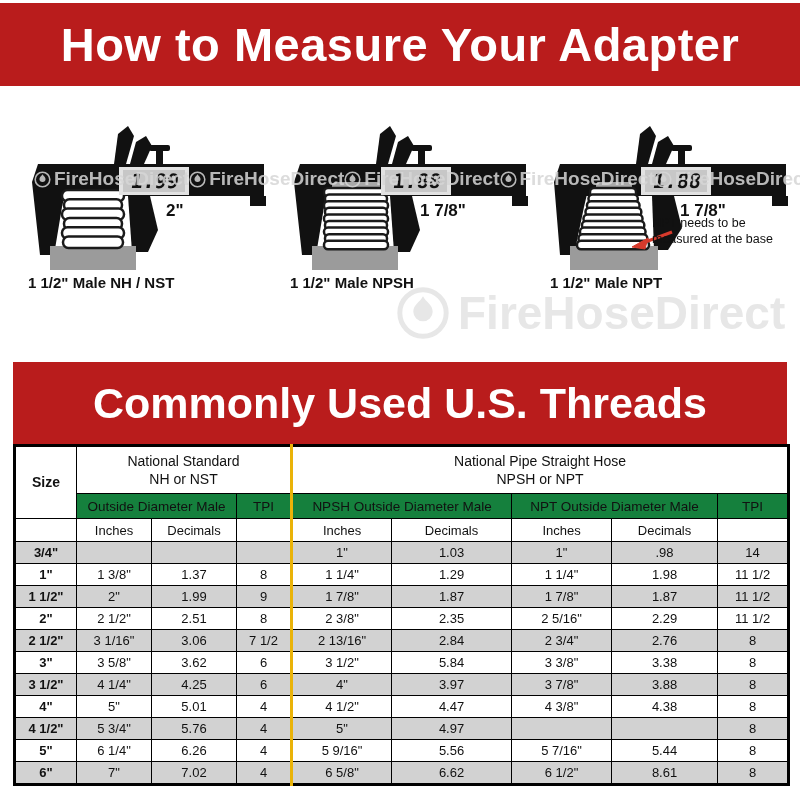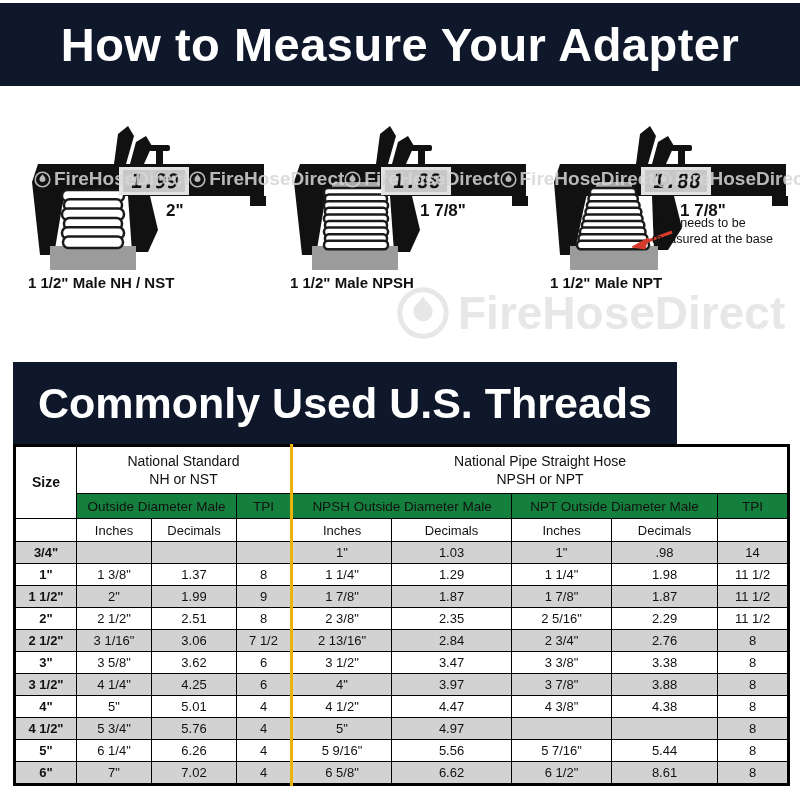--- a/index.html
+++ b/index.html
@@ -1,24 +1,24 @@
 <!DOCTYPE html>
 <html><head>
 <meta charset="utf-8">
 <style>
   html,body{margin:0;padding:0;background:#fff;}
   body{width:800px;height:800px;position:relative;overflow:hidden;
        font-family:"Liberation Sans",sans-serif;color:#111;}
 
   
-  .banner{position:absolute;background:#0f172a;display:flex;align-items:center;justify-content:center;}
+  .banner{position:absolute;background:#b91c1c;display:flex;align-items:center;justify-content:center;}
   .banner span{color:#fff;font-weight:bold;white-space:nowrap;}
   #title-banner{top:3px;left:0;width:800px;height:83px;}
   #title-banner span{font-size:47px;letter-spacing:.5px;}
-  #threads-banner{top:362px;left:13px;width:664px;height:82px;}
+  #threads-banner{top:362px;left:13px;width:774px;height:82px;}
   #threads-banner span{font-size:43px;}
 
   
   #caliper-row{position:absolute;top:112px;left:0;width:800px;height:210px;}
   .caliper{position:absolute;top:0;width:260px;}
   .caliper svg{display:block;}
   #caliper-1{left:18px;} #caliper-2{left:280px;} #caliper-3{left:540px;}
   .cal-black{fill:#111;}
   .thread{fill:#fff;stroke:#1a1a1a;stroke-width:2.5;}
   .base{fill:#9b9b9b;}
@@ -307,21 +307,21 @@
           <td>2 3/4"</td>
           <td>2.76</td>
           <td>8</td>
         </tr>
         <tr>
           <td class="size-col">3"</td>
           <td>3 5/8"</td>
           <td>3.62</td>
           <td>6</td>
           <td class="sec">3 1/2"</td>
-          <td>3.47</td>
+          <td>5.84</td>
           <td>3 3/8"</td>
           <td>3.38</td>
           <td>8</td>
         </tr>
         <tr class="gray">
           <td class="size-col">3 1/2"</td>
           <td>4 1/4"</td>
           <td>4.25</td>
           <td>6</td>
           <td class="sec">4"</td>

